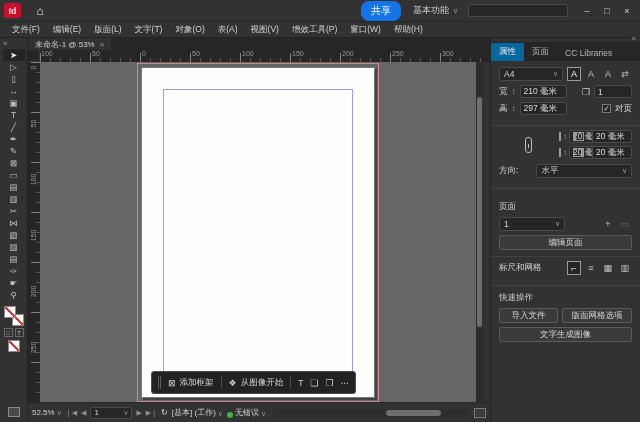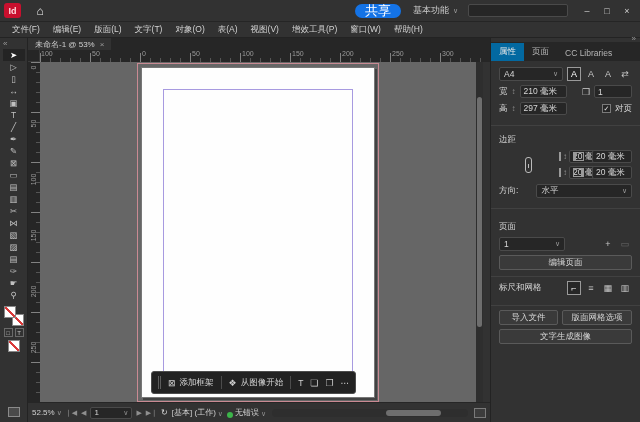--- a/index.html
+++ b/index.html
@@ -7,22 +7,22 @@
   body { font-family:"Liberation Sans", sans-serif; background:#323232; color:#d6d6d6; font-size:9px;
          -webkit-font-smoothing:antialiased; position:relative; }
 
   
   .app-bar { position:absolute; left:0; top:0; width:640px; height:22px; background:#323232;
              border-bottom:1px solid #252525; display:flex; align-items:center; }
   .id-logo { width:17px; height:15px; margin-left:4px; background:#c8102e; color:#ffd9de; font-weight:bold;
              font-size:9px; display:flex; align-items:center; justify-content:center; border-radius:3px; }
   .home-btn { width:18px; height:16px; margin-left:10px; display:flex; align-items:center; justify-content:center;
               color:#e8e8e8; font-size:12px; }
-  .share-pill { margin-left:auto; background:#1473e6; color:#fff; border-radius:8px; height:14px; padding:0 10px;
-                display:flex; align-items:center; font-size:13px; }
+  .share-pill { margin-left:auto; background:#1473e6; color:#fff; border-radius:8px; height:20px; padding:0 10px;
+                display:flex; align-items:center; font-size:10px; }
   .workspace { display:flex; align-items:center; gap:4px; margin:0 10px 0 12px; color:#cfcfcf; }
   .search-box { width:100px; height:13px; background:#262626; border:1px solid #4a4a4a; border-radius:2px;
                 color:#cfcfcf; font-size:8px; padding:0 4px; outline:none; }
   .win-controls { display:flex; margin-left:10px; margin-right:4px; gap:2px; }
   .win-btn { width:18px; height:16px; display:flex; align-items:center; justify-content:center; color:#cfcfcf; font-size:9px; }
 
   
   .menu-bar { position:absolute; left:0; top:22px; width:640px; height:16px; background:#323232;
               border-bottom:1px solid #232323; display:flex; align-items:center; padding-left:6px; gap:1px; }
   .menu-item { padding:0 6px; color:#d2d2d2; font-size:8.5px; white-space:nowrap; }
@@ -335,21 +335,20 @@
     </div>
     <div class="row">
       <span>高</span>
       <span class="stepper">↕</span>
       <div class="field" style="width:47px">297 毫米</div>
       <div class="checkbox" style="margin-left:auto">✓</div>
       <span>对页</span>
     </div>
 
     <div class="sep"></div>
-    <div class="sec-title">边距</div>
     <div class="margin-grid" style="margin-bottom:5px">
       <div class="m-cell">
         <div class="m-ic top"></div>
         <span class="stepper">↕</span>
         <div class="field" style="width:40px">20 毫米</div>
       </div>
       <div class="chain" style="grid-row:1 / span 2; justify-self:center"></div>
       <div class="m-cell">
         <div class="m-ic inside"></div>
         <span class="stepper">↕</span>
@@ -395,20 +394,21 @@
       <div class="ic-group">
         <div class="icon-btn active">⌐</div>
         <div class="icon-btn">≡</div>
         <div class="icon-btn">▦</div>
         <div class="icon-btn">▥</div>
       </div>
     </div>
 
     <div class="sep"></div>
 
+    <div class="sec-title" style="margin-top:2px">快速操作</div>
     <div class="row">
       <div class="btn" style="flex:1">导入文件</div>
       <div class="btn" style="flex:1.2">版面网格选项</div>
     </div>
     <div class="btn">文字生成图像</div>
   </div>
 </div>
 
 <div class="status-bar">
   <div class="sb-item">

